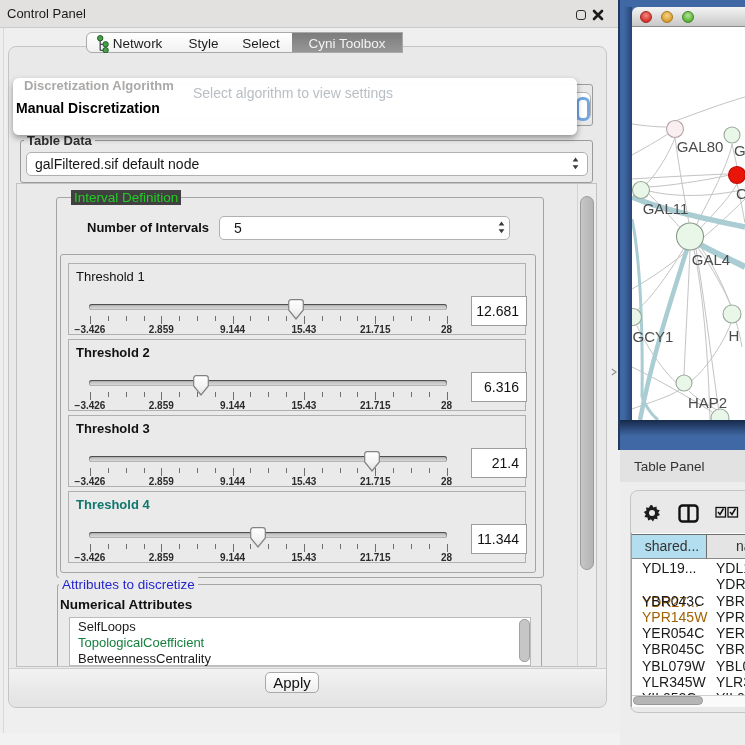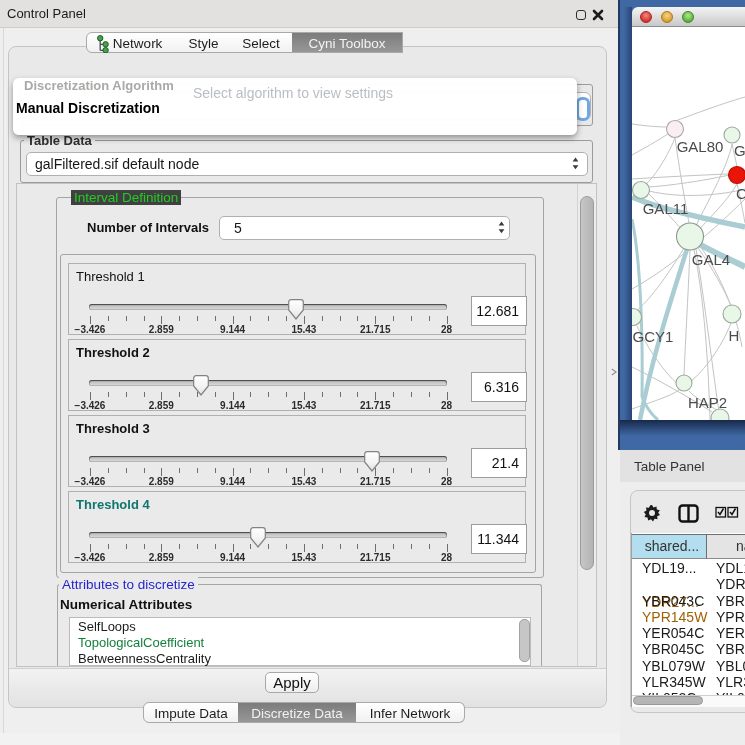--- a/index.html
+++ b/index.html
@@ -237,25 +237,20 @@
   <div class="abs" style="left:60px;top:597px;font-size:13.5px;font-weight:bold;color:#111">Numerical Attributes</div>
   <div class="abs" style="left:69px;top:617px;width:462px;height:49px;background:#fff;border:1px solid #bbbbbb"></div>
   <div class="abs" style="left:78px;top:619px;font-size:13px;color:#1b1b1b">SelfLoops</div>
   <div class="abs" style="left:78px;top:635px;font-size:13px;color:#15803d">TopologicalCoefficient</div>
   <div class="abs" style="left:78px;top:651px;width:200px;height:15px;overflow:hidden;font-size:13px;color:#1b1b1b">BetweennessCentrality</div>
   <div class="abs" style="left:519px;top:619px;width:11px;height:43px;background:#c6c6c6;border:1px solid #a2a2a2;border-radius:5px"></div>
 
   <div class="abs" style="left:9px;top:668px;width:597px;height:39px;background:linear-gradient(#f2f2f2,#e2e2e2);border-top:1px solid #cfcfcf;border-radius:0 0 8px 8px"></div>
   <div class="abs" style="left:265px;top:672px;width:54px;height:21px;background:linear-gradient(#ffffff,#eeeeee);border:1px solid #a8a8a8;border-radius:5px;text-align:center;font-size:15px;color:#111;line-height:20px">Apply</div>
 
-  <div class="abs" style="left:143px;top:702px;width:322px;height:23px">
-    <div class="seg" style="left:0;width:96px;border-radius:6px 0 0 6px">Impute Data</div>
-    <div class="seg sel" style="left:95px;width:119px;border-left:none">Discretize Data</div>
-    <div class="seg" style="left:213px;width:109px;border-left:none;border-radius:0 6px 6px 0">Infer Network</div>
-  </div>
 
   <div class="abs" style="left:13px;top:78px;width:564px;height:57px;background:rgba(255,255,255,0.97);border-radius:6px;box-shadow:0 3px 6px rgba(0,0,0,0.38)"></div>
   <div class="abs" style="left:193px;top:85px;font-size:14px;color:#b9bec4">Select algorithm to view settings</div>
   <div class="abs" style="left:24px;top:78px;font-size:13px;font-weight:bold;color:#aba9a7">Discretization Algorithm</div>
   <div class="abs" style="left:16px;top:100px;font-size:14px;font-weight:bold;color:#000">Manual Discretization</div>
 </div>
 
 <div class="abs" style="left:618px;top:0;width:127px;height:450px;background:#3f68a4;border-left:2.5px solid #24395e"></div>
 
 <div class="abs" style="left:624px;top:7px;width:8px;height:413px;background:linear-gradient(to right,rgba(15,25,55,0),rgba(15,25,55,0.45))"></div>

